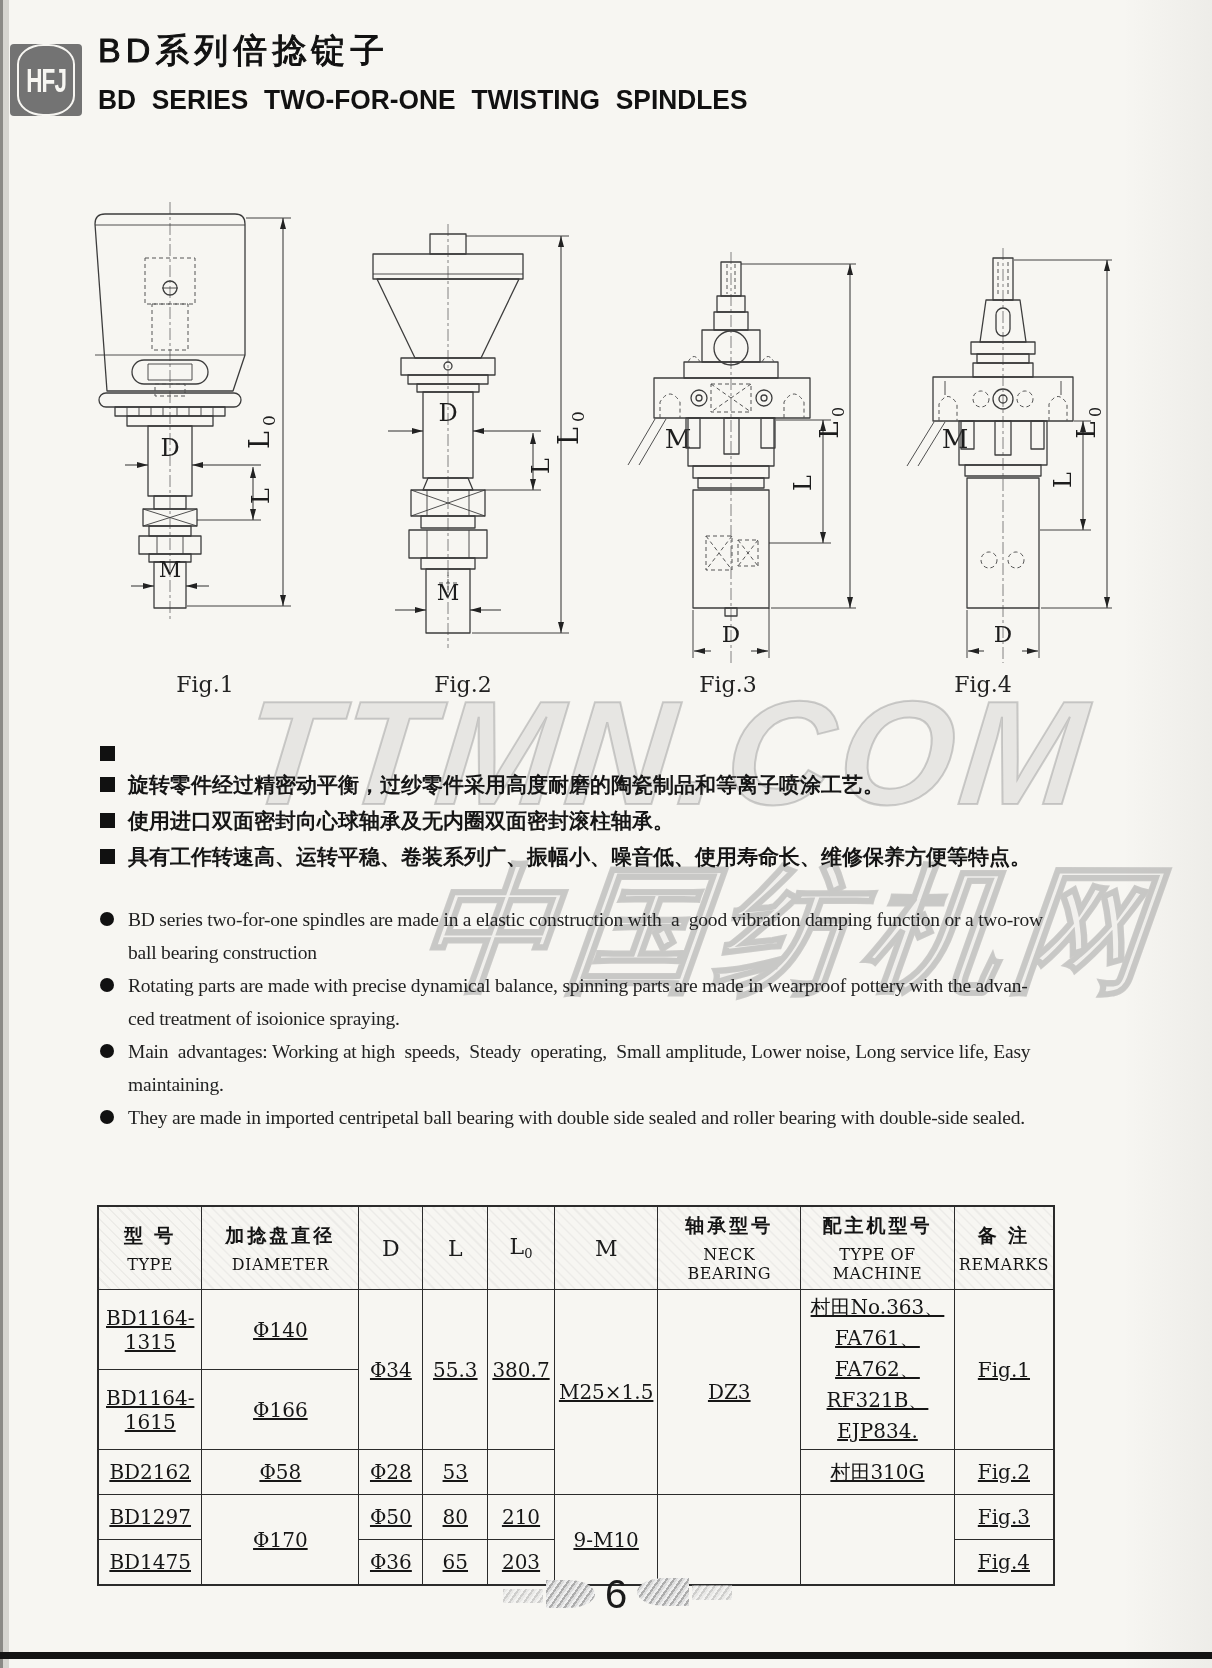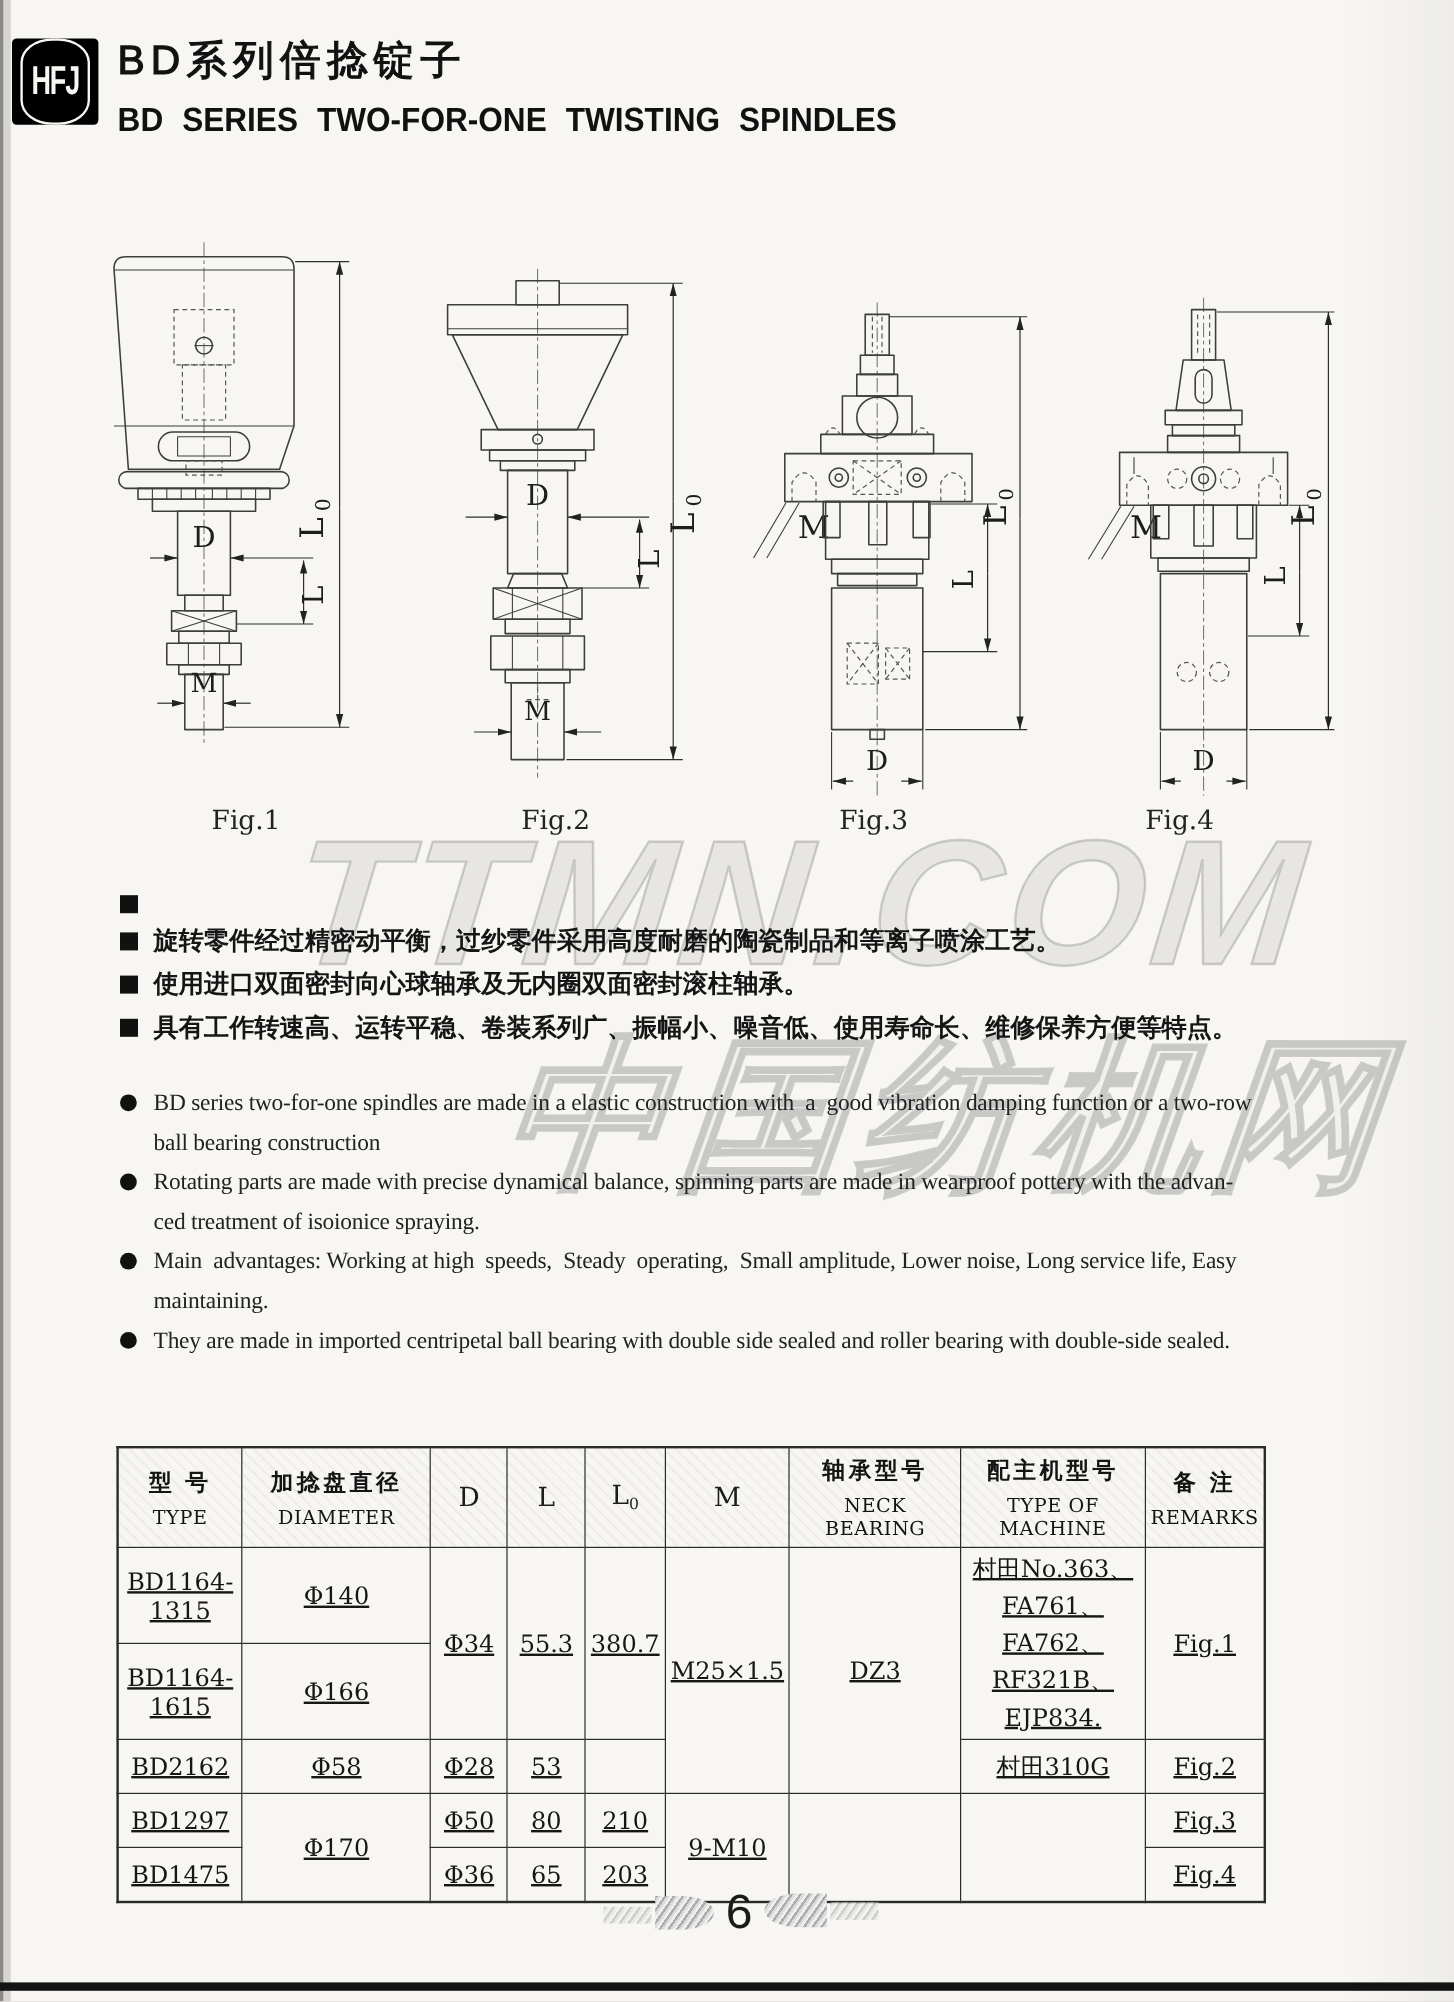--- a/index.html
+++ b/index.html
@@ -5,21 +5,21 @@
   html,body{margin:0;padding:0;background:#d9d8d4;}
   .page{position:relative;width:1212px;height:1668px;background:#f7f6f2;overflow:hidden;
         font-family:"Liberation Sans",sans-serif;color:#1c1c1c;}
   
   .edge-left-dark{position:absolute;left:0;top:0;width:3px;height:100%;background:#8b8a86;}
   .edge-left-light{position:absolute;left:3px;top:0;width:6px;height:100%;background:#d6d5d0;}
   .edge-right{position:absolute;right:0;top:0;width:90px;height:100%;
               background:linear-gradient(to right,rgba(60,60,55,0) 0%,rgba(60,60,55,0.05) 100%);}
   .bottom-rule{position:absolute;left:0;top:1652px;width:100%;height:7px;background:#141414;}
   
-  .logo{position:absolute;left:10px;top:32px;width:72px;height:72px;background:#000000;
+  .logo{position:absolute;left:10px;top:44px;width:72px;height:72px;background:#737373;
         border-radius:4px;display:flex;align-items:center;justify-content:center;}
   .logo-barrel{width:54px;height:68px;border:2px solid #f7f6f2;border-radius:45% / 28%;
         display:flex;align-items:center;justify-content:center;}
   .logo-txt{color:#f7f6f2;font-weight:700;font-size:25px;letter-spacing:-1px;transform:scale(.9,1.35);}
   .title-zh{position:absolute;left:98px;top:28px;font-size:34px;font-weight:400;letter-spacing:5px;
         color:#111;-webkit-text-stroke:1px #111;}
   .title-en{position:absolute;left:98px;top:84px;font-size:28px;font-weight:700;color:#111;
         word-spacing:9px;transform:scaleX(.94);transform-origin:left;}
   
   .wm{position:absolute;z-index:1;font-weight:700;font-style:italic;transform:skewX(-6deg);

